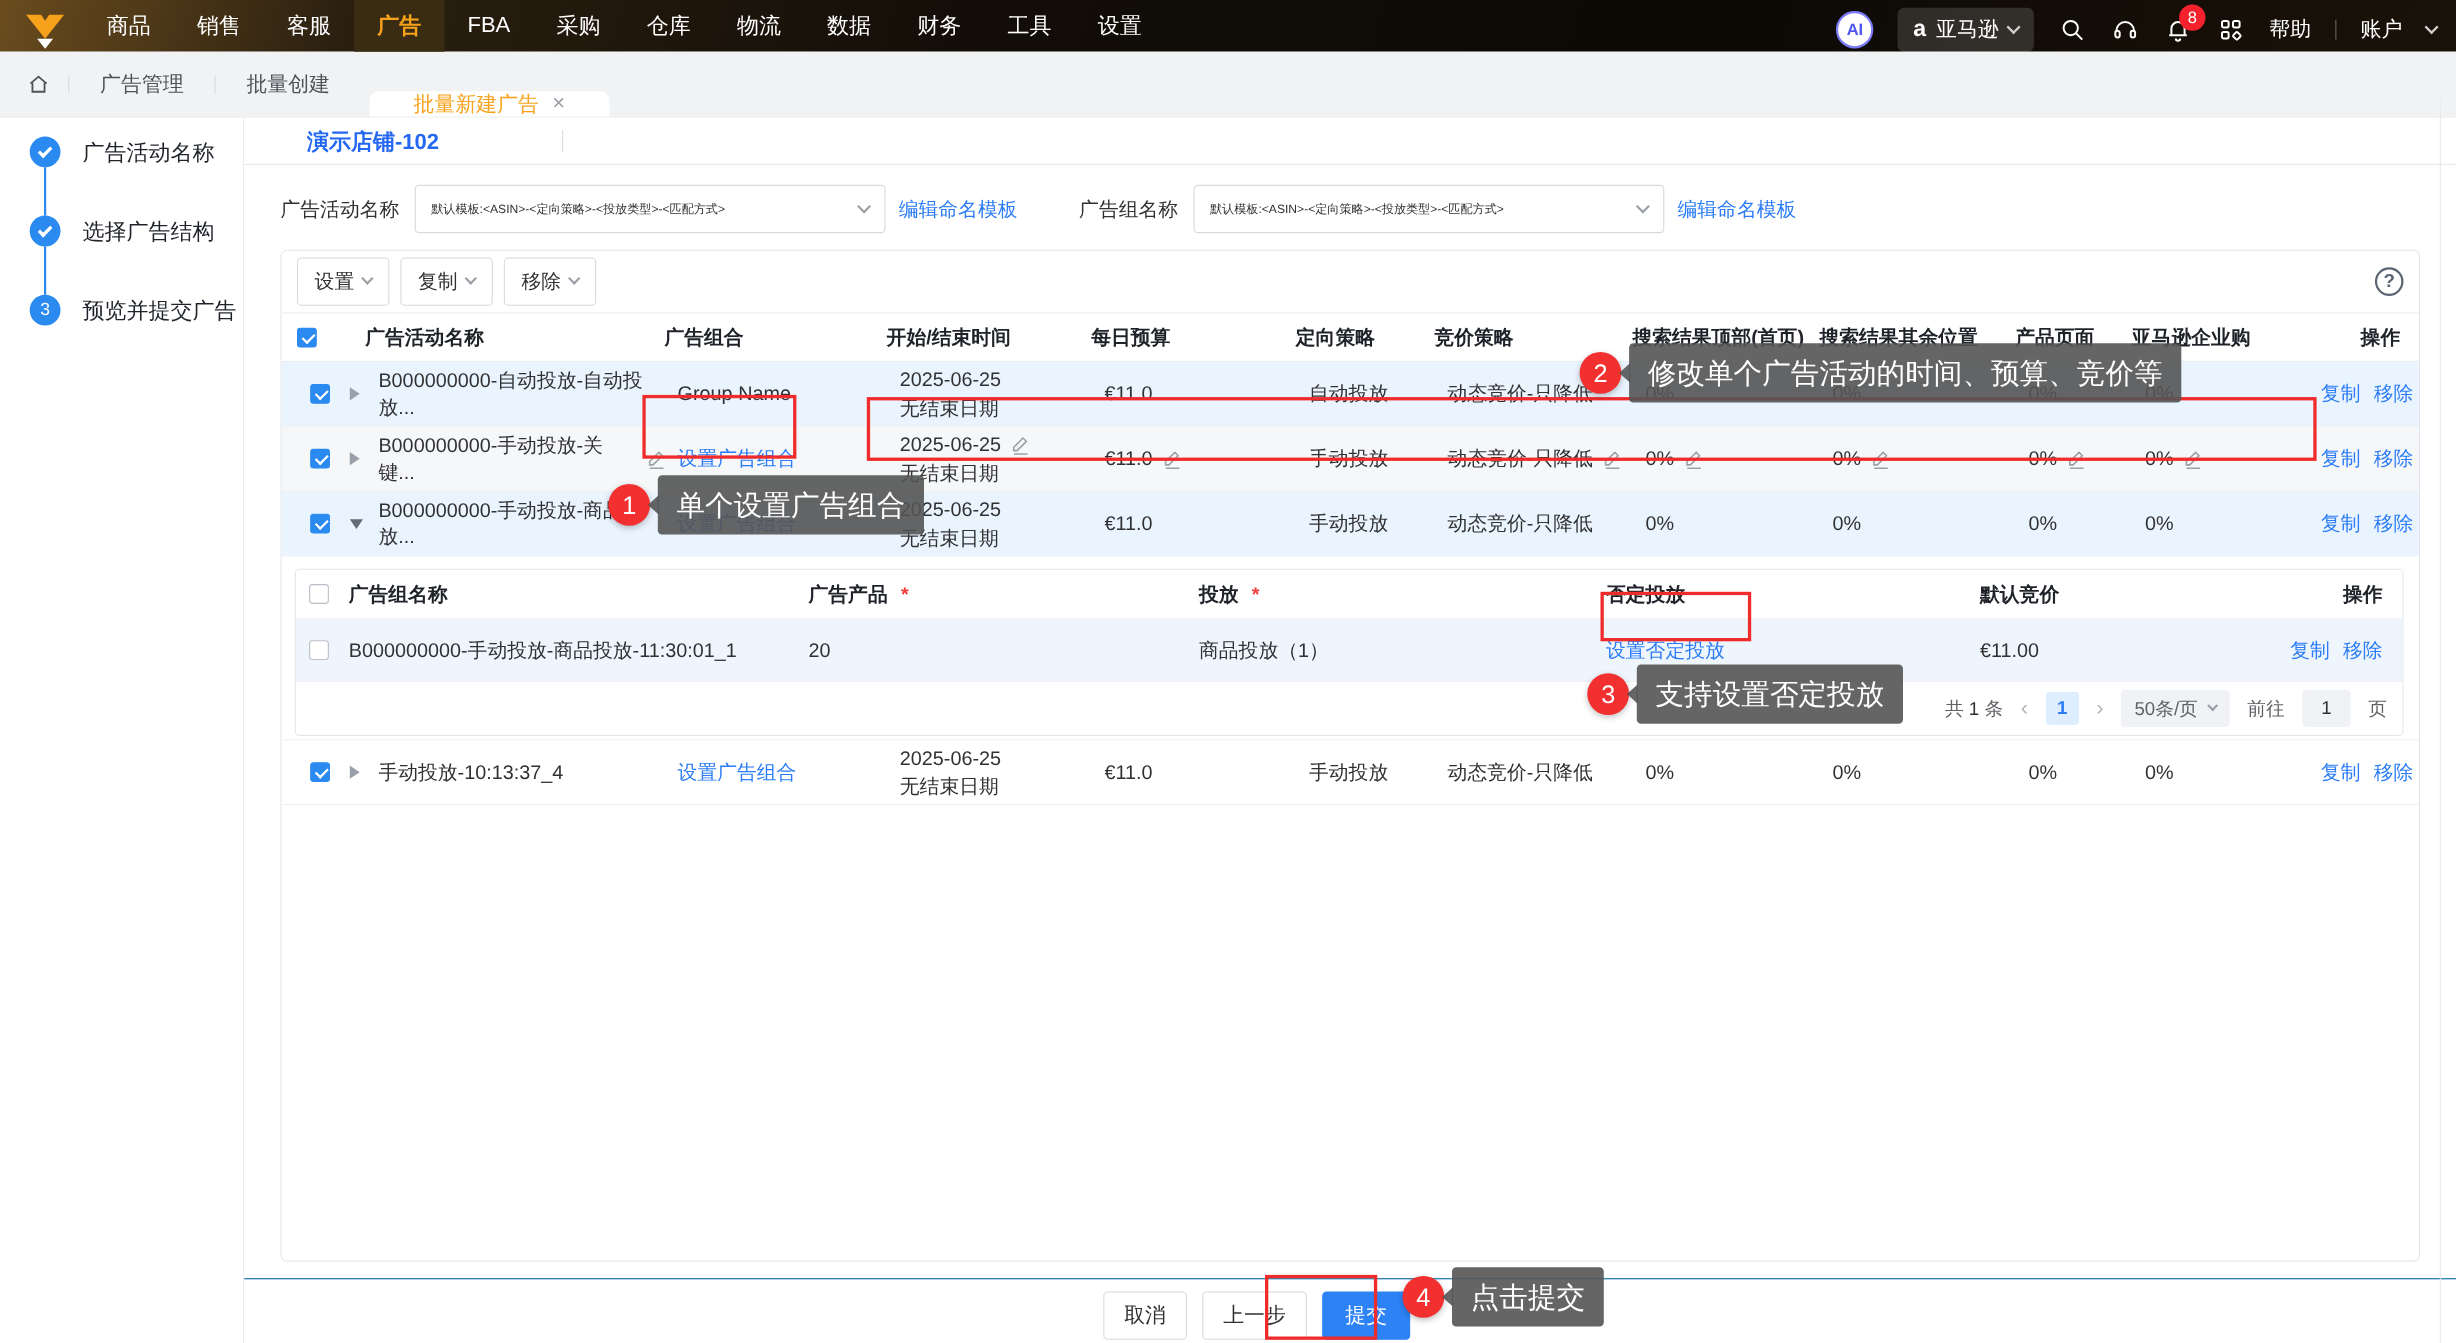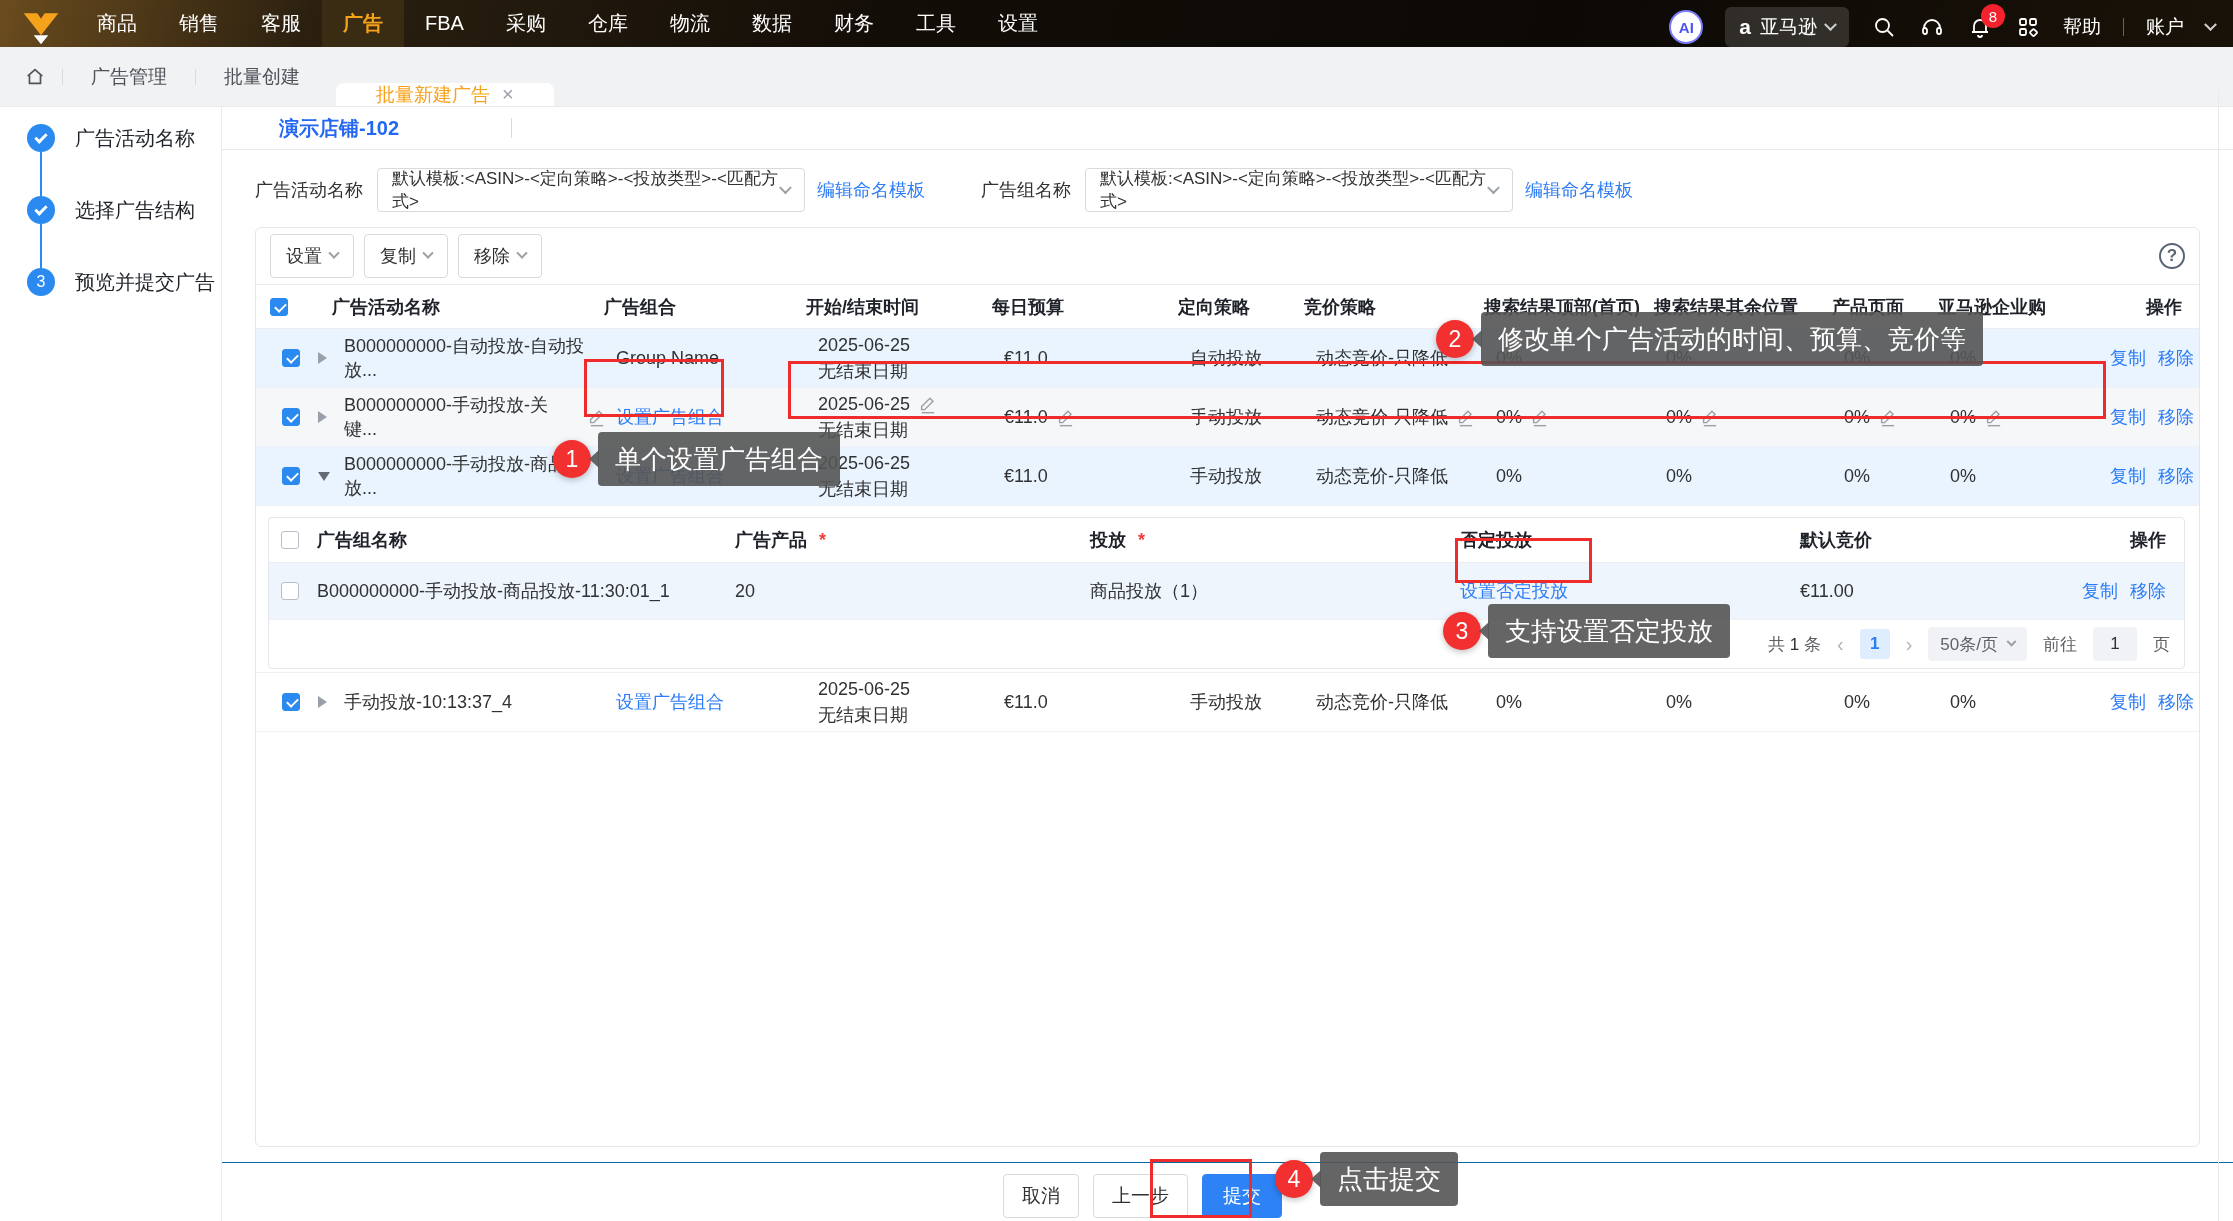--- a/index.html
+++ b/index.html
@@ -48,21 +48,21 @@
 
   .main { position:relative; flex:1; background:#fff; }
 
   .store-row { height:43px; border-bottom:1px solid #e9e9eb; display:flex; align-items:center; padding-left:33px; gap:112px; }
   .store-tab { color:#2468f2; font-weight:700; font-size:20px; cursor:pointer;margin-left:24px; }
   .store-sep { width:1px; height:20px; background:#d8dadd; }
 
   .naming-row { display:flex; align-items:center; padding:18px 0 0 33px; }
   .field-label { font-size:18px; color:#303133; margin-right:14px; }
   .sel { width:428px; height:44px; border:1px solid #d9d9de; border-radius:4px; display:flex; align-items:center;
-    padding:0 14px; font-size:17px; color:#303133; cursor:pointer; background:#fff; }
+    padding:0 14px; font-size:11px; color:#303133; cursor:pointer; background:#fff; }
   .sel .caret { color:#9aa0a6; margin-left:auto; }
   .link { color:#2b7cf6; font-size:18px; cursor:pointer; }
   .naming-row .link { margin-left:12px; }
   .grp2 { margin-left:56px; display:flex; align-items:center; }
 
   
   .panel { position:absolute; left:33px; top:120px; width:1945px; height:920px; border:1px solid #e3e6ec; border-radius:6px; background:#fff; overflow:hidden; }
   .toolbar { height:56px; display:flex; align-items:center; gap:10px; padding:0 14px; }
   .tb-btn { height:44px; border:1px solid #d9d9de; border-radius:4px; background:#fff; display:flex; align-items:center; gap:8px;
     padding:0 15px; font-size:18px; color:#303133; cursor:pointer; }

